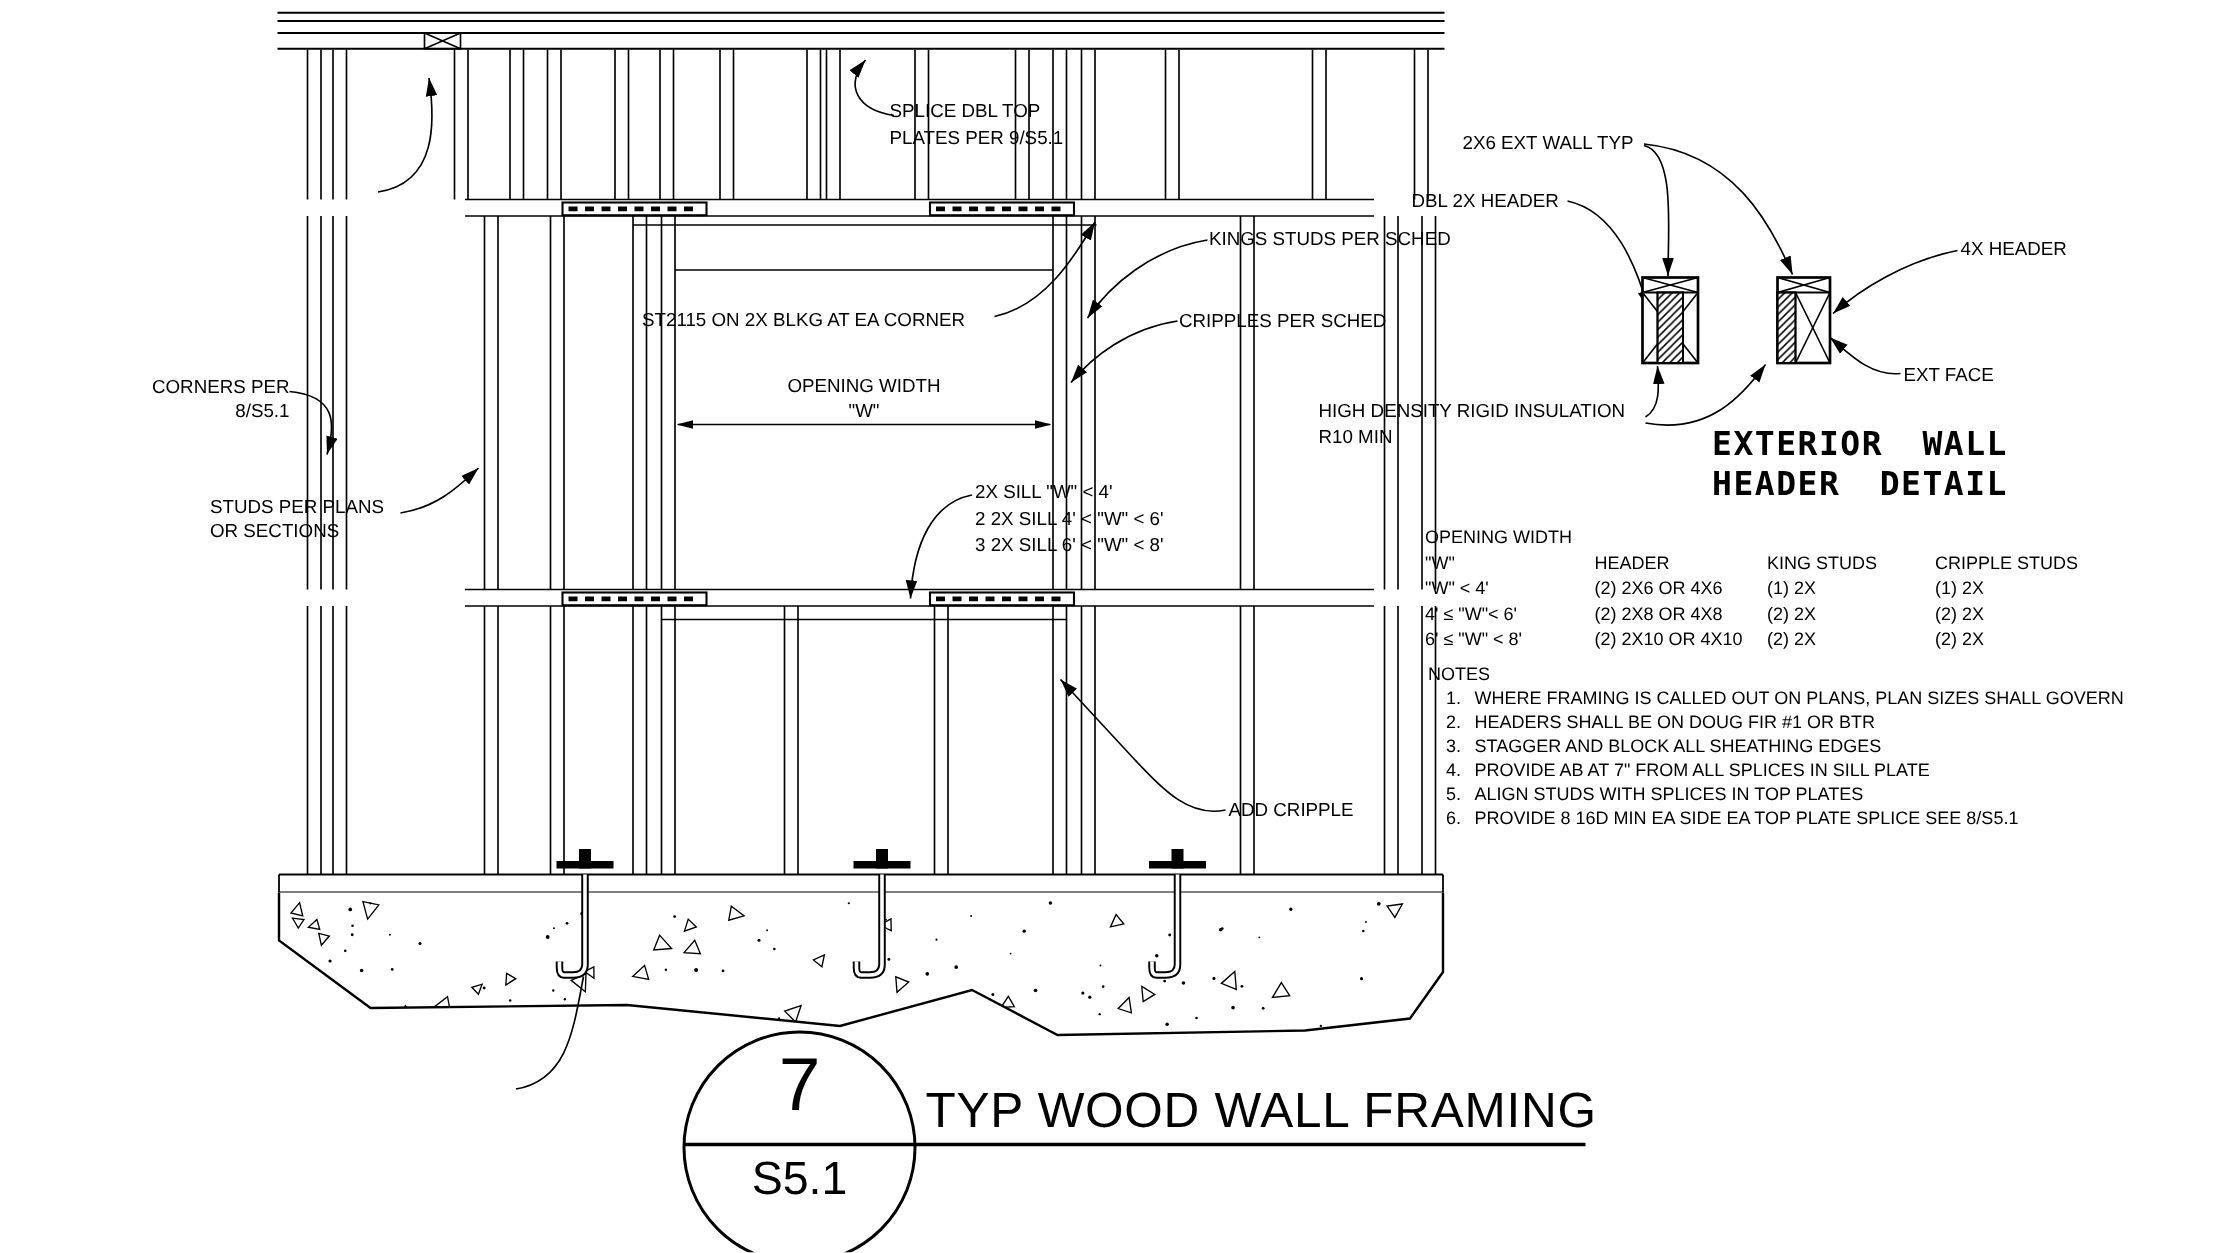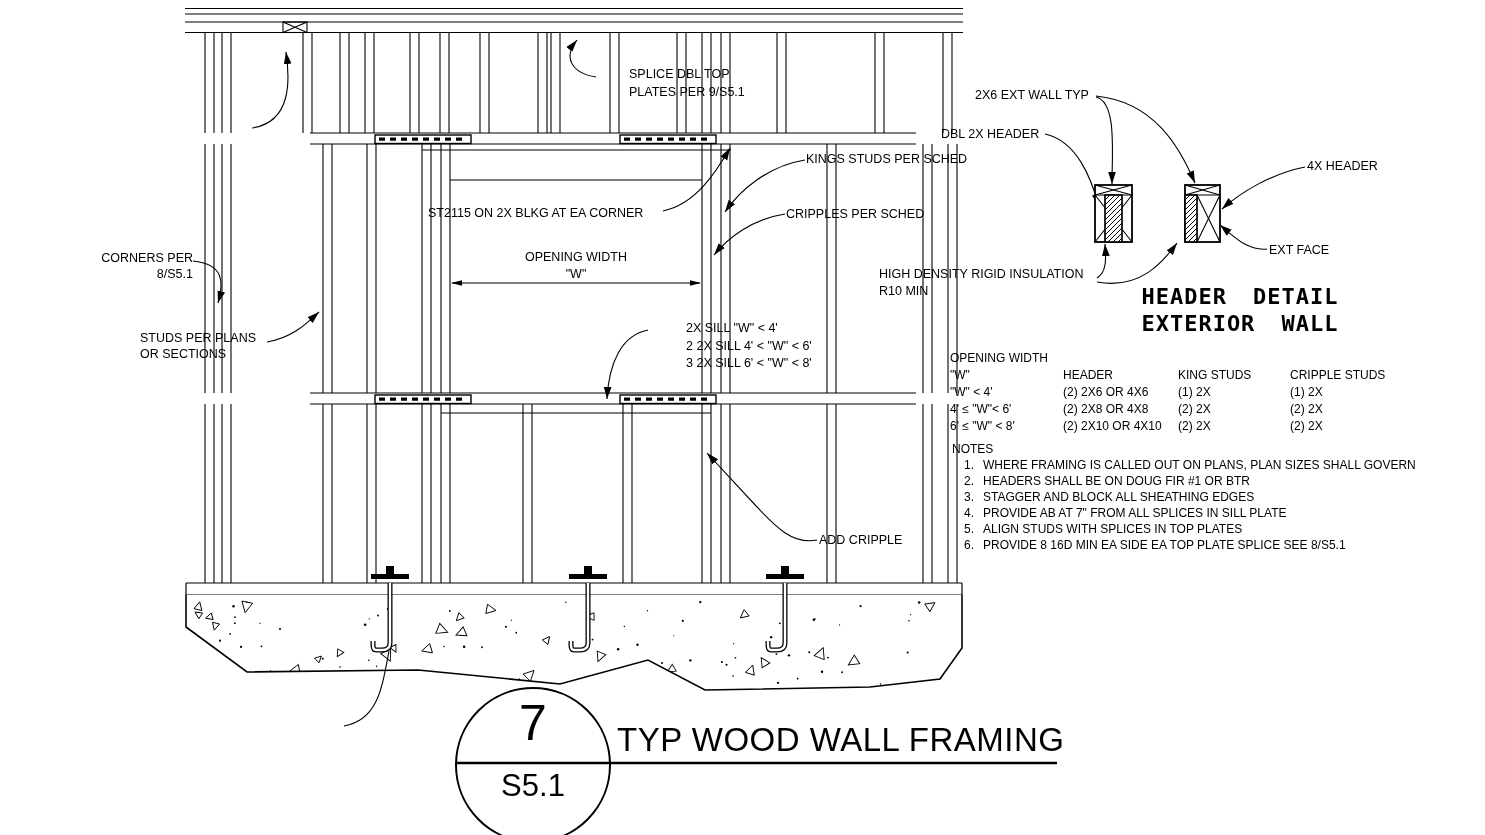--- a/index.html
+++ b/index.html
@@ -1,21 +1,21 @@
 <!DOCTYPE html>
 <html><head>
 <meta charset="utf-8">
 <style>
   html,body{margin:0;padding:0;background:#fff;}
   #canvas{position:relative;width:1485px;height:835px;background:#fff;overflow:hidden;
           font-family:"Liberation Sans",sans-serif;color:#000;}
   #linework{position:absolute;left:0;top:0;}
   .t{position:absolute;font-size:12.5px;line-height:16px;color:#000;white-space:nowrap;}
   .t div{white-space:nowrap;}
-  .lh15 div{line-height:15.5px;} .lh17 div{line-height:17px;} .lh175 div{line-height:17.5px;margin-left:36px;}
+  .lh15 div{line-height:15.5px;} .lh17 div{line-height:17px;} .lh175 div{line-height:17.5px;}
   .lh18 div{line-height:18.7px;}
   .ctr{text-align:center;} .rgt{text-align:right;}
   .detail-title{font-family:"DejaVu Sans Mono",monospace;font-size:22px;font-weight:bold;
                 letter-spacing:1px;word-spacing:12px;}
   .detail-title div{line-height:27px;}
   .sched{position:absolute;left:950px;top:350px;font-size:12px;}
   .sched .cap{line-height:17px;}
   .srow{display:grid;grid-template-columns:113px 115px 112px auto;line-height:17px;}
   .notes{position:absolute;left:952px;top:441px;font-size:12px;}
   .notes .ttl{line-height:16px;}
@@ -383,22 +383,22 @@
 
 <div class="t" style="left:975px;top:87px;">2X6 EXT WALL TYP</div>
 <div class="t" style="left:941px;top:126px;">DBL 2X HEADER</div>
 <div class="t" style="left:1307px;top:158px;">4X HEADER</div>
 <div class="t" style="left:1269px;top:242px;">EXT FACE</div>
 <div class="t lh17" style="left:879px;top:266px;">
   <div>HIGH DENSITY RIGID INSULATION</div>
   <div>R10 MIN</div>
 </div>
 <div class="t detail-title ctr" style="left:1115px;top:283px;width:250px;">
+  <div>EXTERIOR WALL</div>
   <div>HEADER DETAIL</div>
-  <div>EXTERIOR WALL</div>
 </div>
 
 <div class="sched">
   <div class="cap">OPENING WIDTH</div>
   <div class="srow">
     <span>"W"</span>
     <span>HEADER</span>
     <span>KING STUDS</span>
     <span>CRIPPLE STUDS</span>
   </div>

